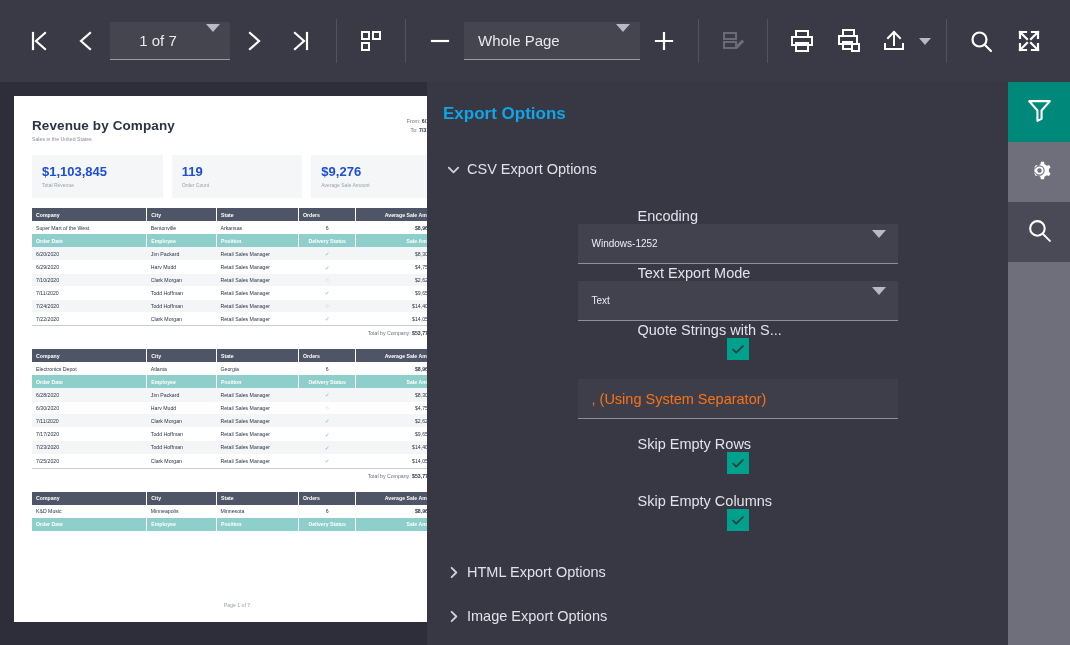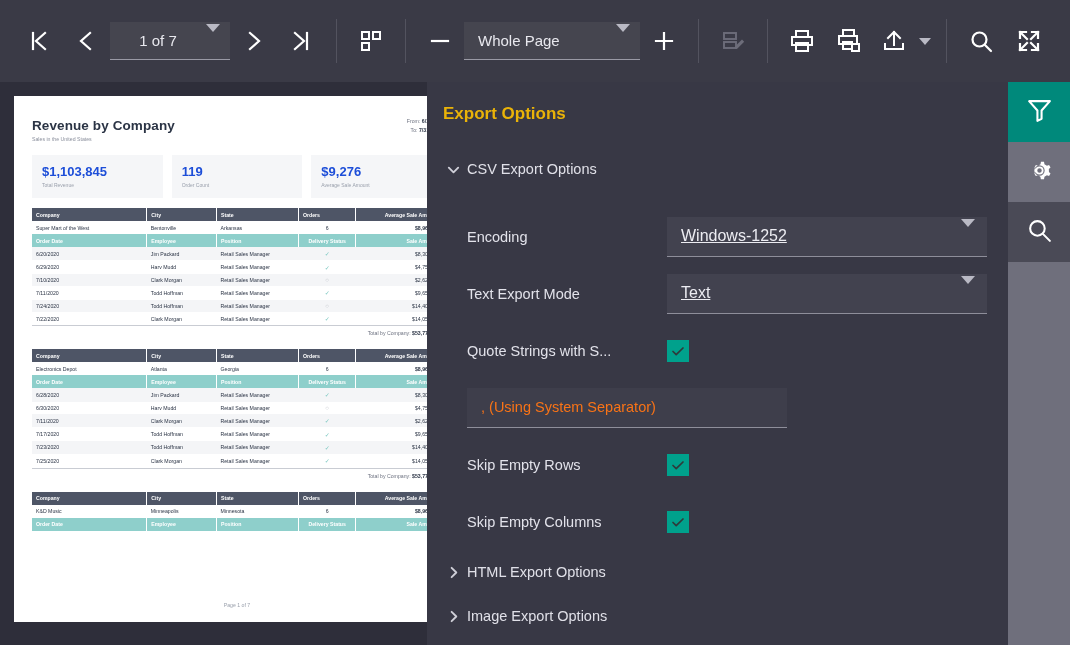--- a/index.html
+++ b/index.html
@@ -136,47 +136,48 @@
 
   
   .panel {
     flex: 1 1 auto;
     background: #383845;
     padding: 22px 0 0 0;
     overflow: hidden;
     position: relative;
   }
   .panel-title {
-    color: #eab308; font-size: 17px; font-weight: bold;
+    color: #0ea5e9; font-size: 17px; font-weight: bold;
     padding: 0 0 0 16px; margin-bottom: 30px;
   }
   .group-head {
     display: flex; align-items: center;
     padding: 0 0 0 12px; height: 30px; margin-bottom: 24px;
     color: #e0e0e8; font-size: 14.5px;
   }
   .group-head .chev { width: 28px; display: flex; align-items: center; justify-content: center; color: #cfcfd8; }
   .opt-row {
     display: flex; align-items: center;
     height: 57px;
     padding-left: 40px;
+    flex-direction: column;
   }
   .opt-label {
     width: 200px; min-width: 200px;
     color: #e2e2ea; font-size: 14.5px;
     white-space: nowrap; overflow: hidden;
   }
   .opt-field { flex: 0 0 auto; }
   .field-combo {
     width: 320px; height: 40px;
     background: #42424f;
     border-bottom: 1px solid #8e8e9a;
     display: flex; align-items: center;
     padding: 0 12px 0 14px;
-    color: #ececf2; font-size: 16px; text-decoration: underline;
+    color: #ececf2; font-size: 10px;
   }
   .field-combo .v { flex: 1 1 auto; }
   .field-input {
     width: 320px; height: 40px;
     background: #3e3e4b;
     border-bottom: 1px solid #8e8e9a;
     display: flex; align-items: center;
     padding: 0 12px 0 14px;
     color: #f97316; font-size: 14.5px;
   }

